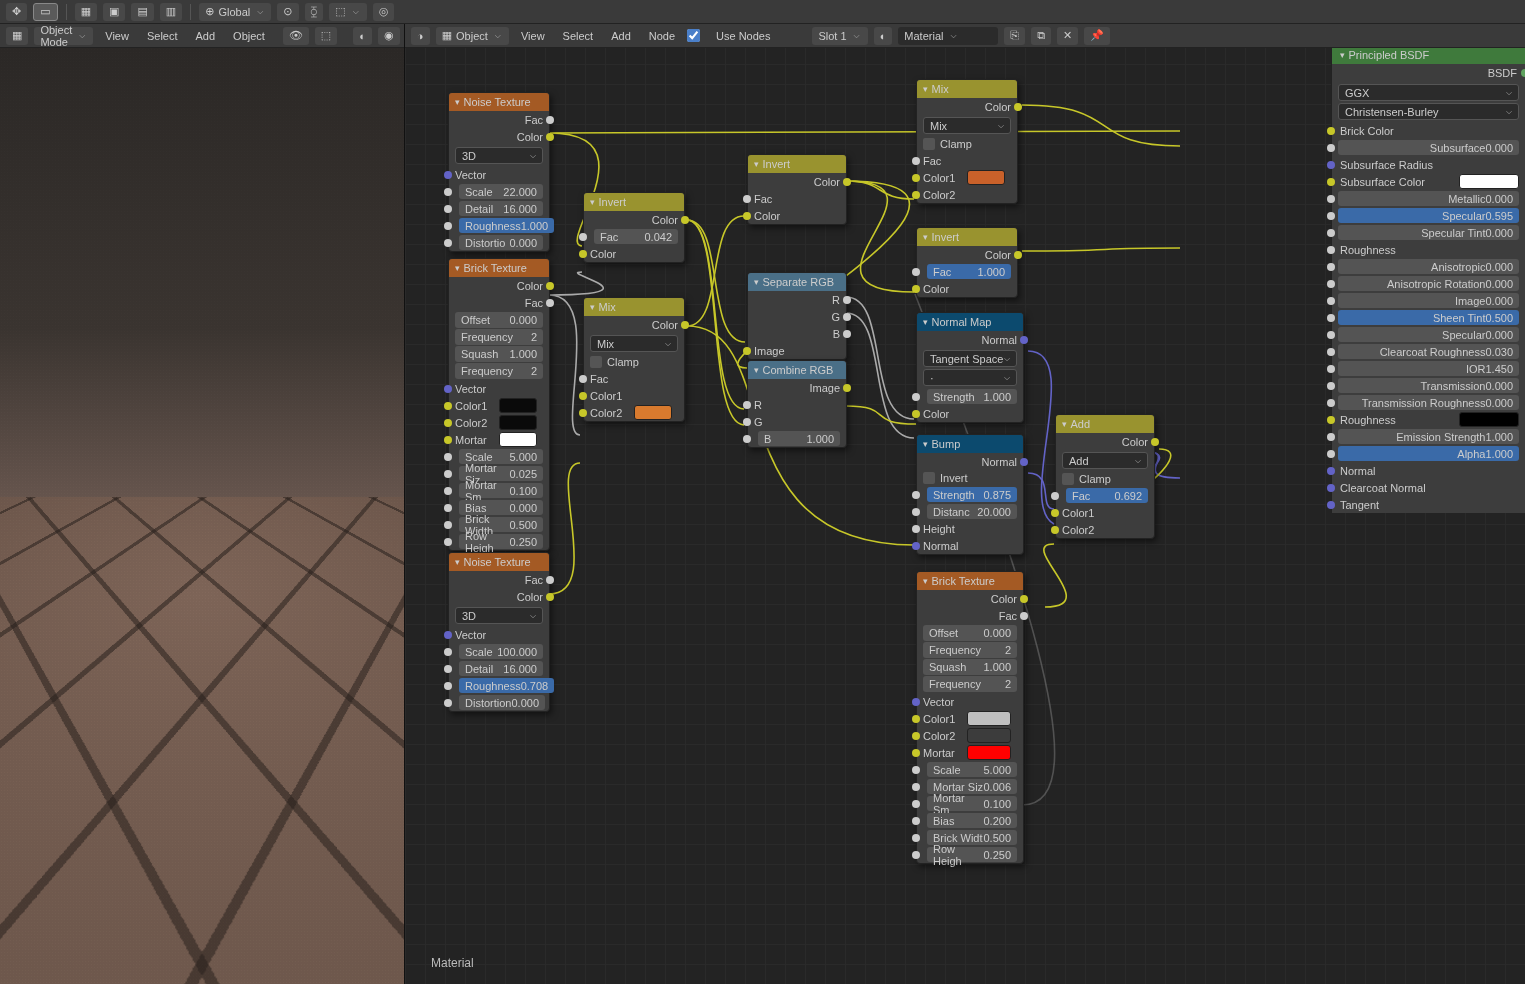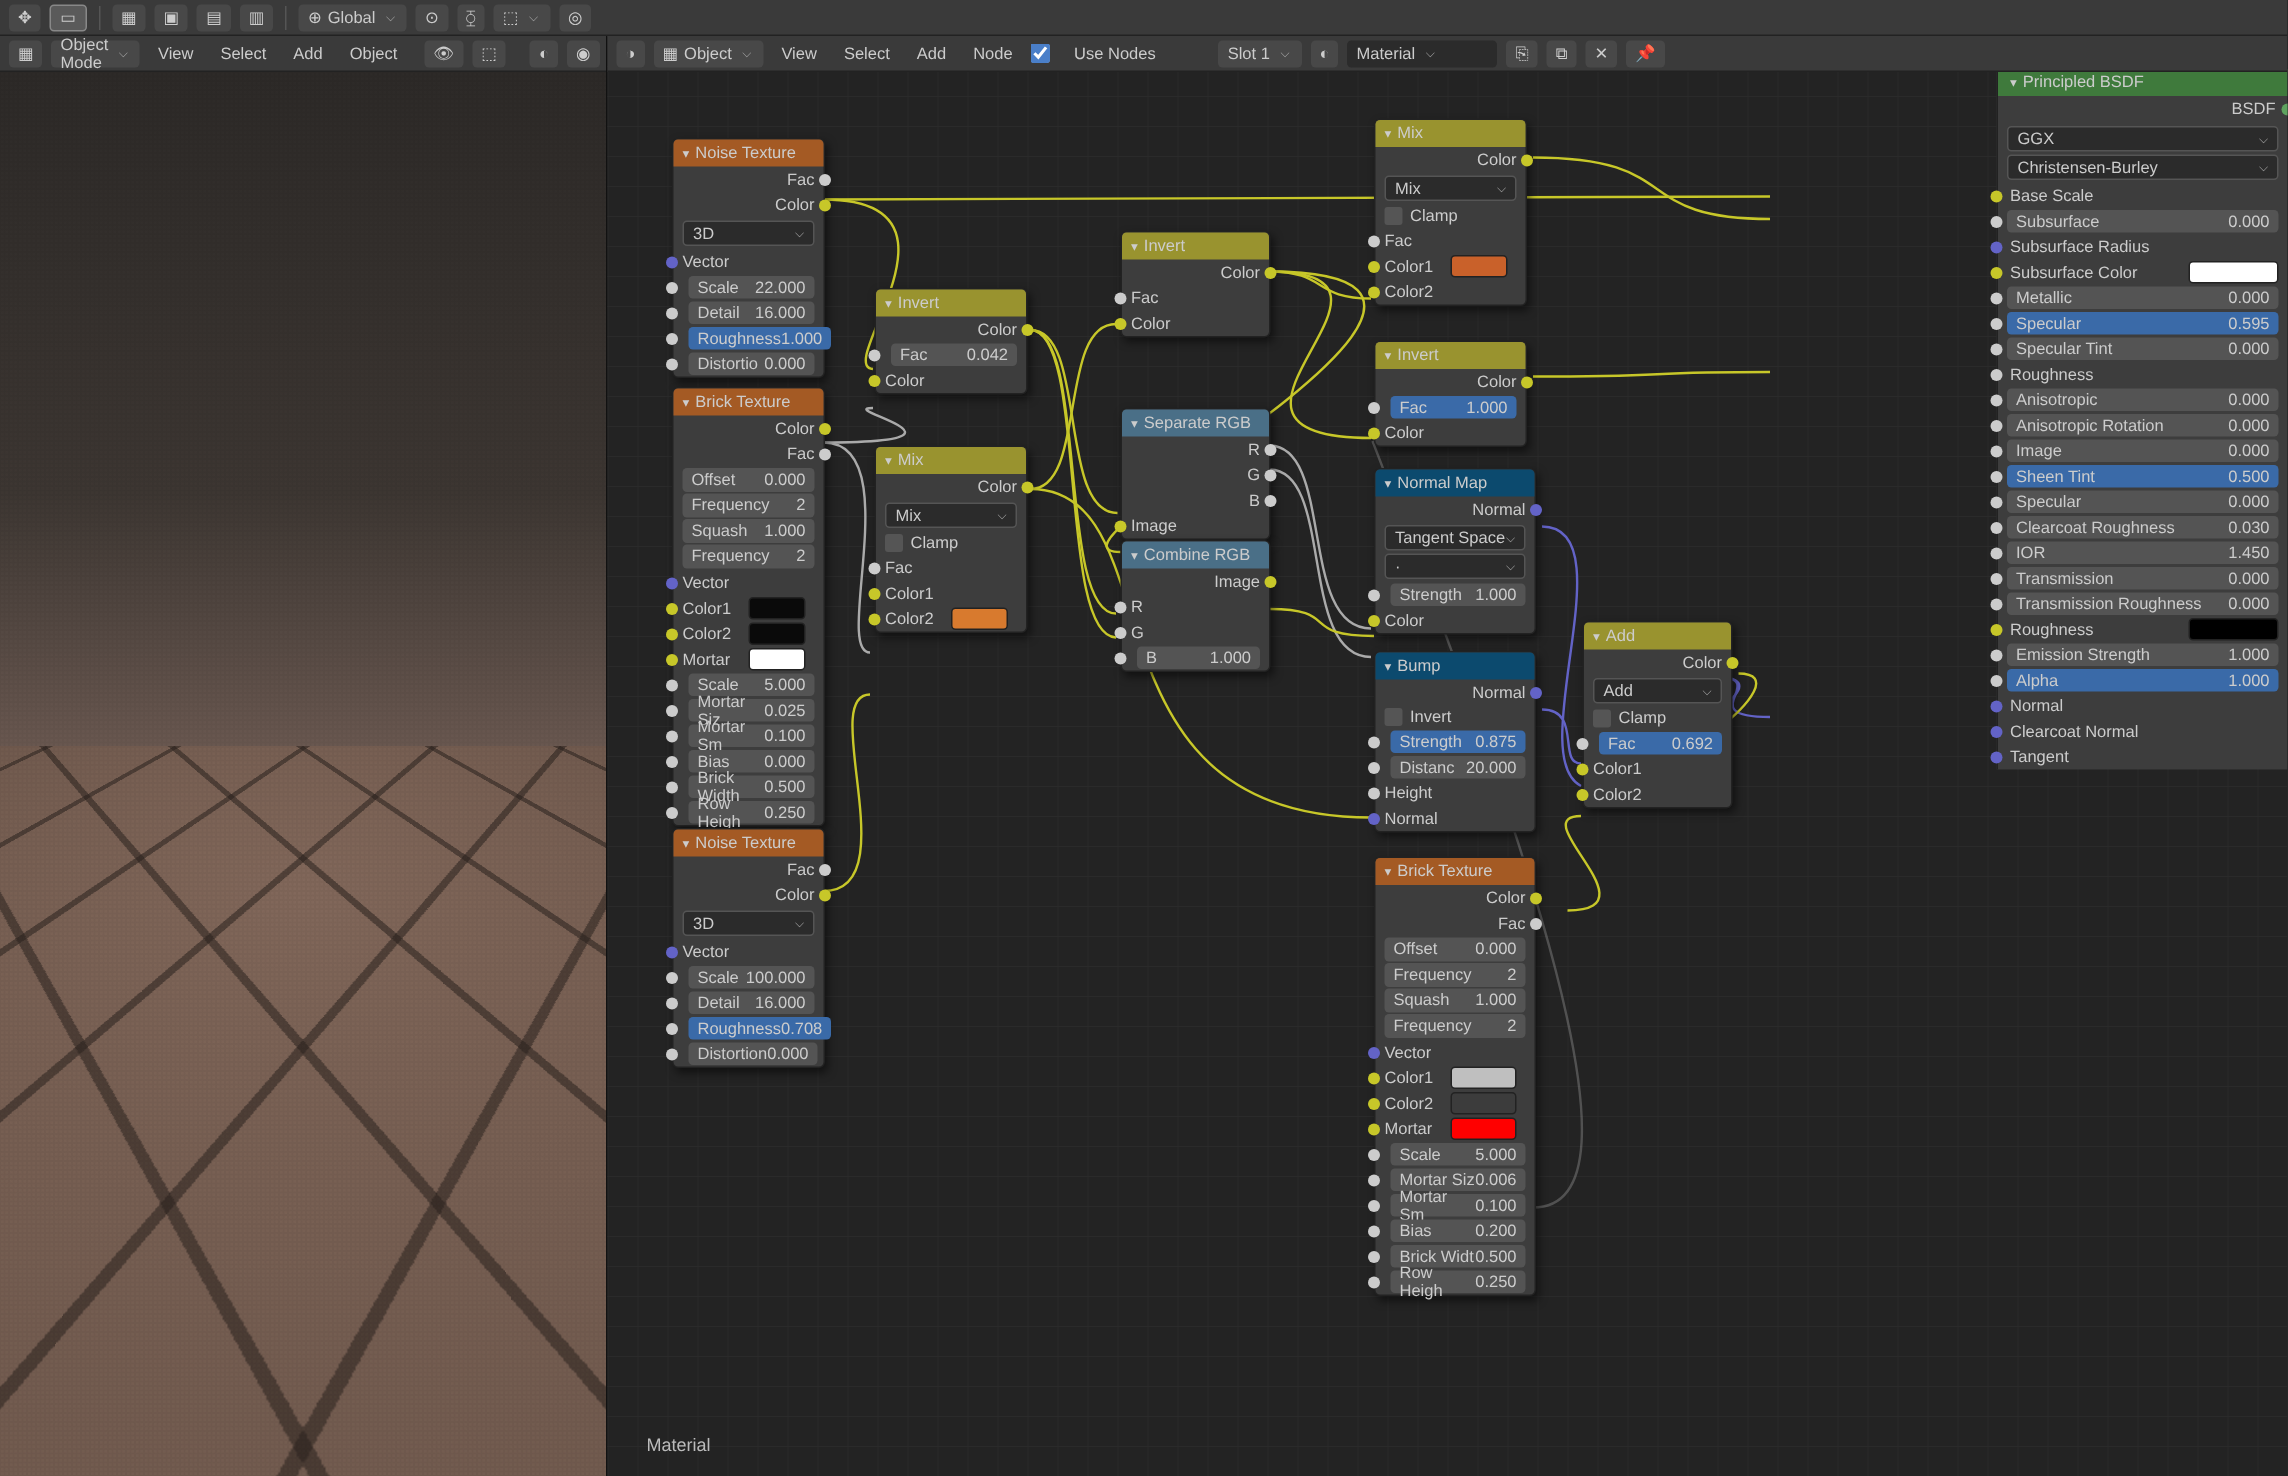--- a/index.html
+++ b/index.html
@@ -57,21 +57,21 @@
 .srow .p{flex:1;margin-left:4px}
 .srow .p .bar{background:#545454;border-radius:3px;height:15px;display:flex;align-items:center;padding:0 6px;justify-content:space-between}
 .srow .p .bar.blue{background:#3a6aa8}
 
 .prnode{position:absolute;right:0;top:22px;width:194px;background:#3d3d3d;border-left:1px solid #222;z-index:2}
 .prnode .hdr{background:#3f7a3c;padding:3px 8px;display:flex;align-items:center;gap:4px}
 .prnode .hdr::before{content:"▾";font-size:9px}
 .prnode .outr{padding:3px 8px;text-align:right;position:relative}
 .prow{display:flex;align-items:center;padding:1px 6px;height:17px;position:relative;gap:4px}
 .prow .pp{flex:1}
-.pbar{background:#545454;border-radius:3px;height:15px;display:flex;align-items:center;padding:0 6px;justify-content:space-between}
+.pbar{background:#545454;border-radius:3px;height:15px;display:flex;align-items:center;padding:0 6px;justify-content:flex-end}
 .pbar.blue{background:#3a6aa8}
 .pcsw{flex:1;height:15px;border-radius:3px;border:1px solid #222}
 .plabel{flex:1;padding-left:2px}
 </style>
 </head>
 <body>
 
 <div class="topbar">
   <span class="tb-btn">✥</span>
   <span class="tb-btn sel">▭</span>
@@ -773,21 +773,21 @@
         </div>
      <div class="outr"><span>BSDF</span><span class="sock r sk-sh" style="right:-4px"></span></div>
      <div class="dd">
           <span>GGX</span>
         </div>
      <div class="dd">
           <span>Christensen-Burley</span>
         </div>
      <div class="prow">
           <span class="sock l sk-col"></span>
-          <span class="plabel">Base Scale</span>
+          <span class="plabel">Brick Color</span>
         </div>
      <div class="prow">
           <span class="sock l sk-fac"></span>
           <div class="pp">
             <div class="pbar">
               <span>Subsurface</span>
               <span>0.000</span>
             </div>
           </div>
         </div>

